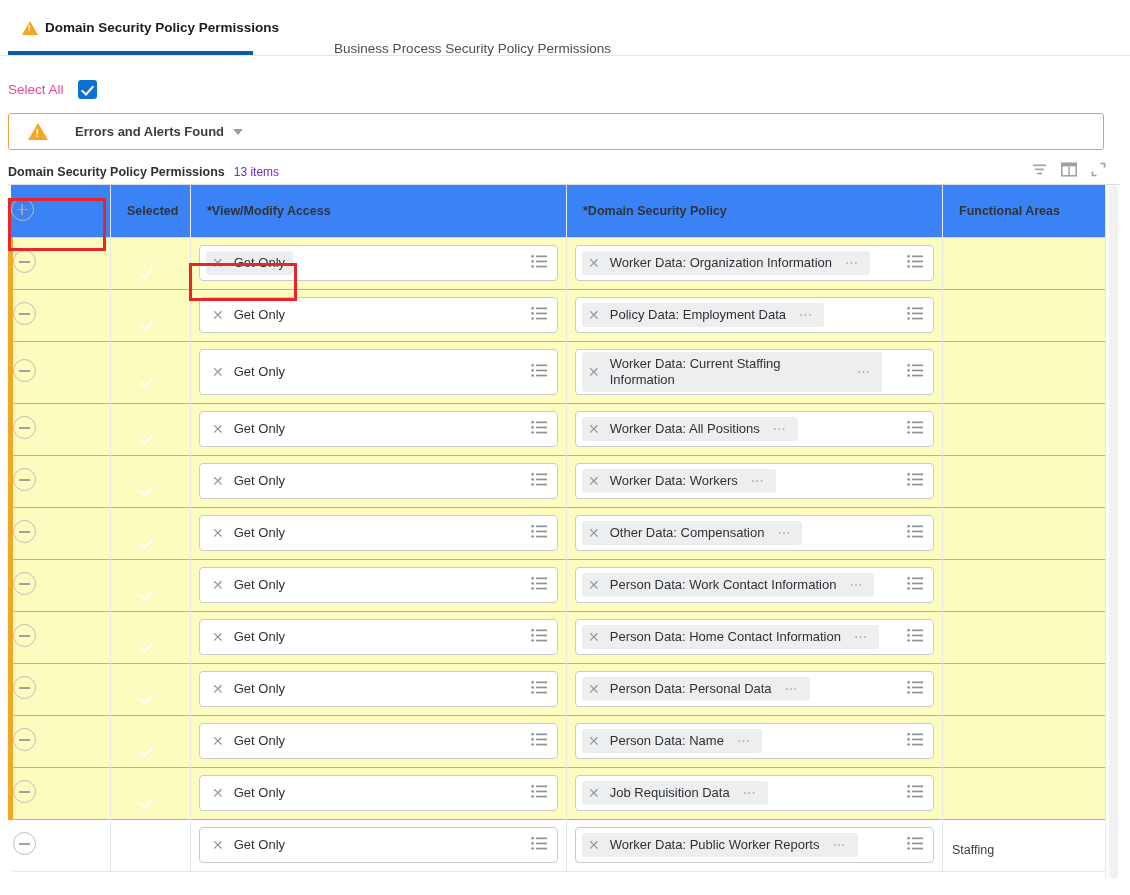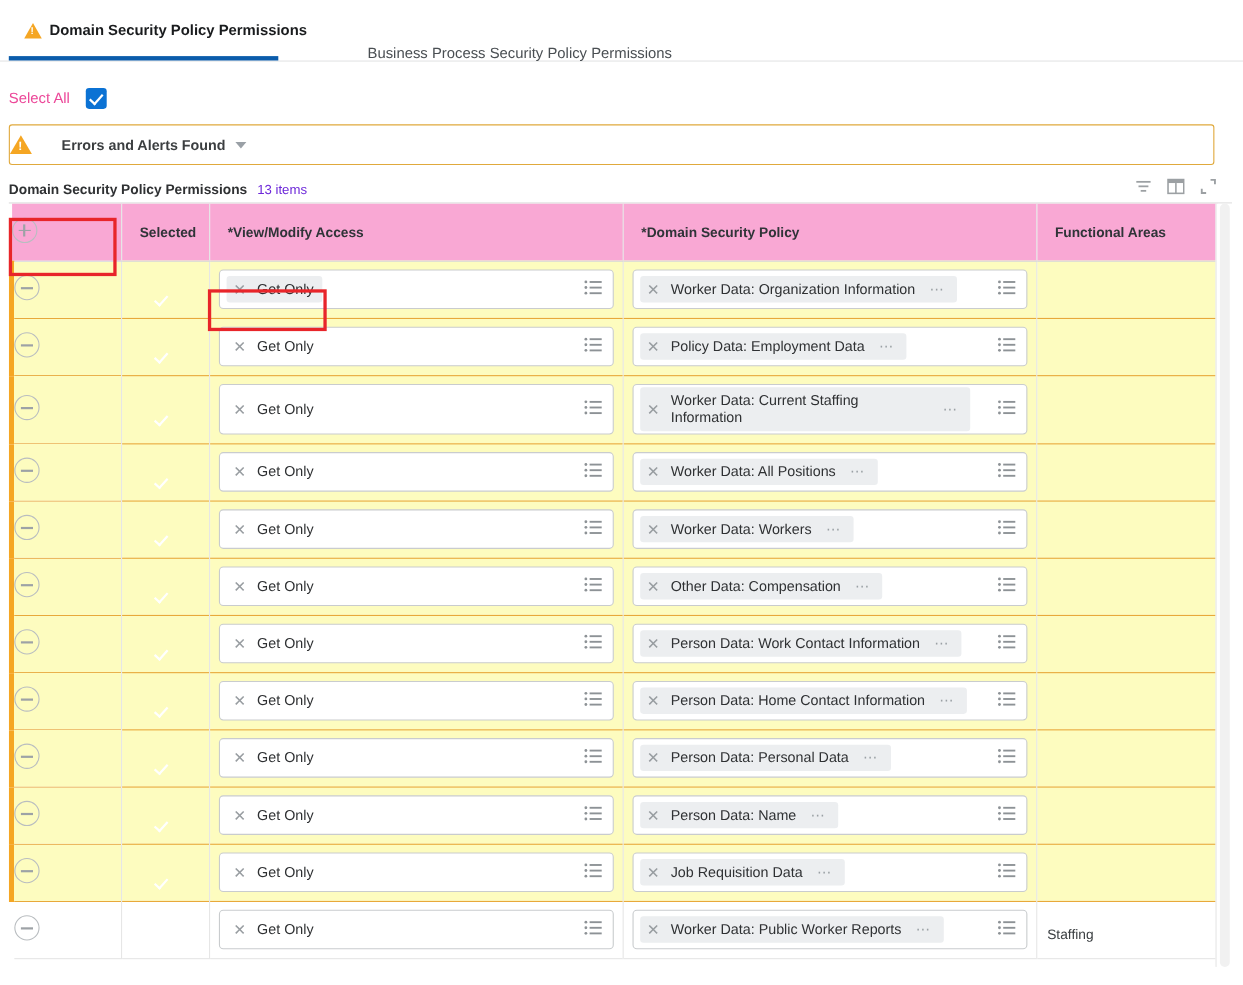--- a/index.html
+++ b/index.html
@@ -94,20 +94,21 @@
 
   
   .alert {
     margin: 11px 26px 0 8px;
     height: 37px;
     border: 1px solid #e0a93c;
     border-radius: 3px;
     display: flex;
     align-items: center;
     background: #ffffff;
+    padding-left: 19px;
     gap: 27px;
   }
   .alert-tri {
     width: 0; height: 0;
     border-left: 10px solid transparent;
     border-right: 10px solid transparent;
     border-bottom: 17px solid #f5a623;
     position: relative;
     flex: 0 0 auto;
   }
@@ -161,21 +162,21 @@
     border-collapse: collapse;
     table-layout: fixed;
     width: 1096px;
   }
   table.grid th, table.grid td {
     border-right: 1px solid #e6e6e6;
     vertical-align: middle;
     text-align: left;
   }
   thead th {
-    background: #f9a8d4;
+    background: #3b82f6;
     height: 52px;
     font-size: 12.5px;
     font-weight: bold;
     color: #303438;
     padding-left: 16px;
     border-bottom: 1px solid #d8d8d8;
   }
   th.c-expand { width: 100px; padding-left: 0; text-align: center; }
   th.c-sel    { width: 80px; }
   th.c-view   { width: 376px; }

